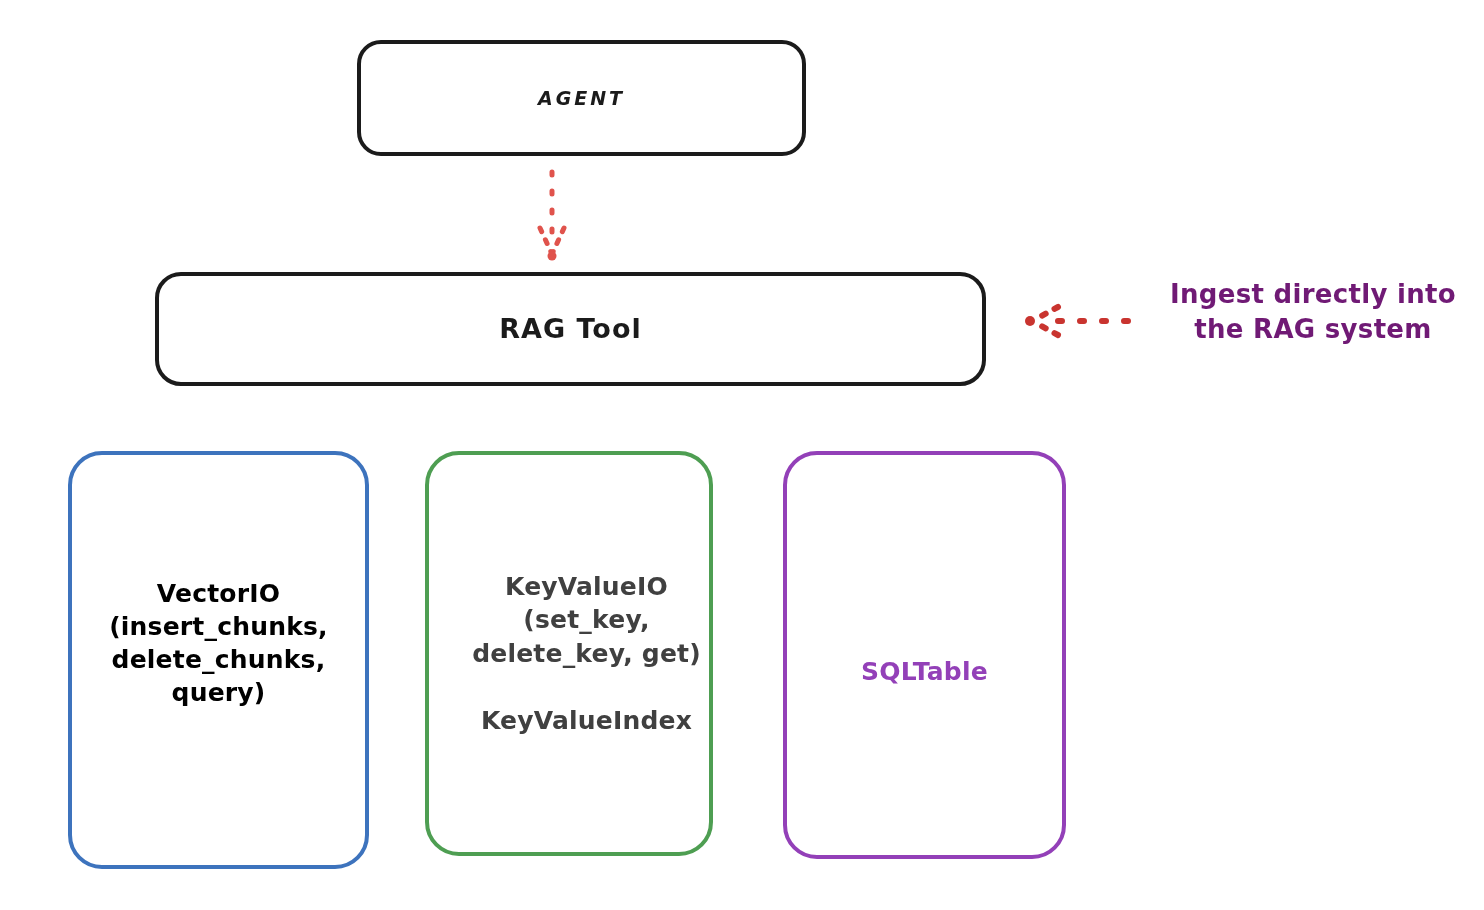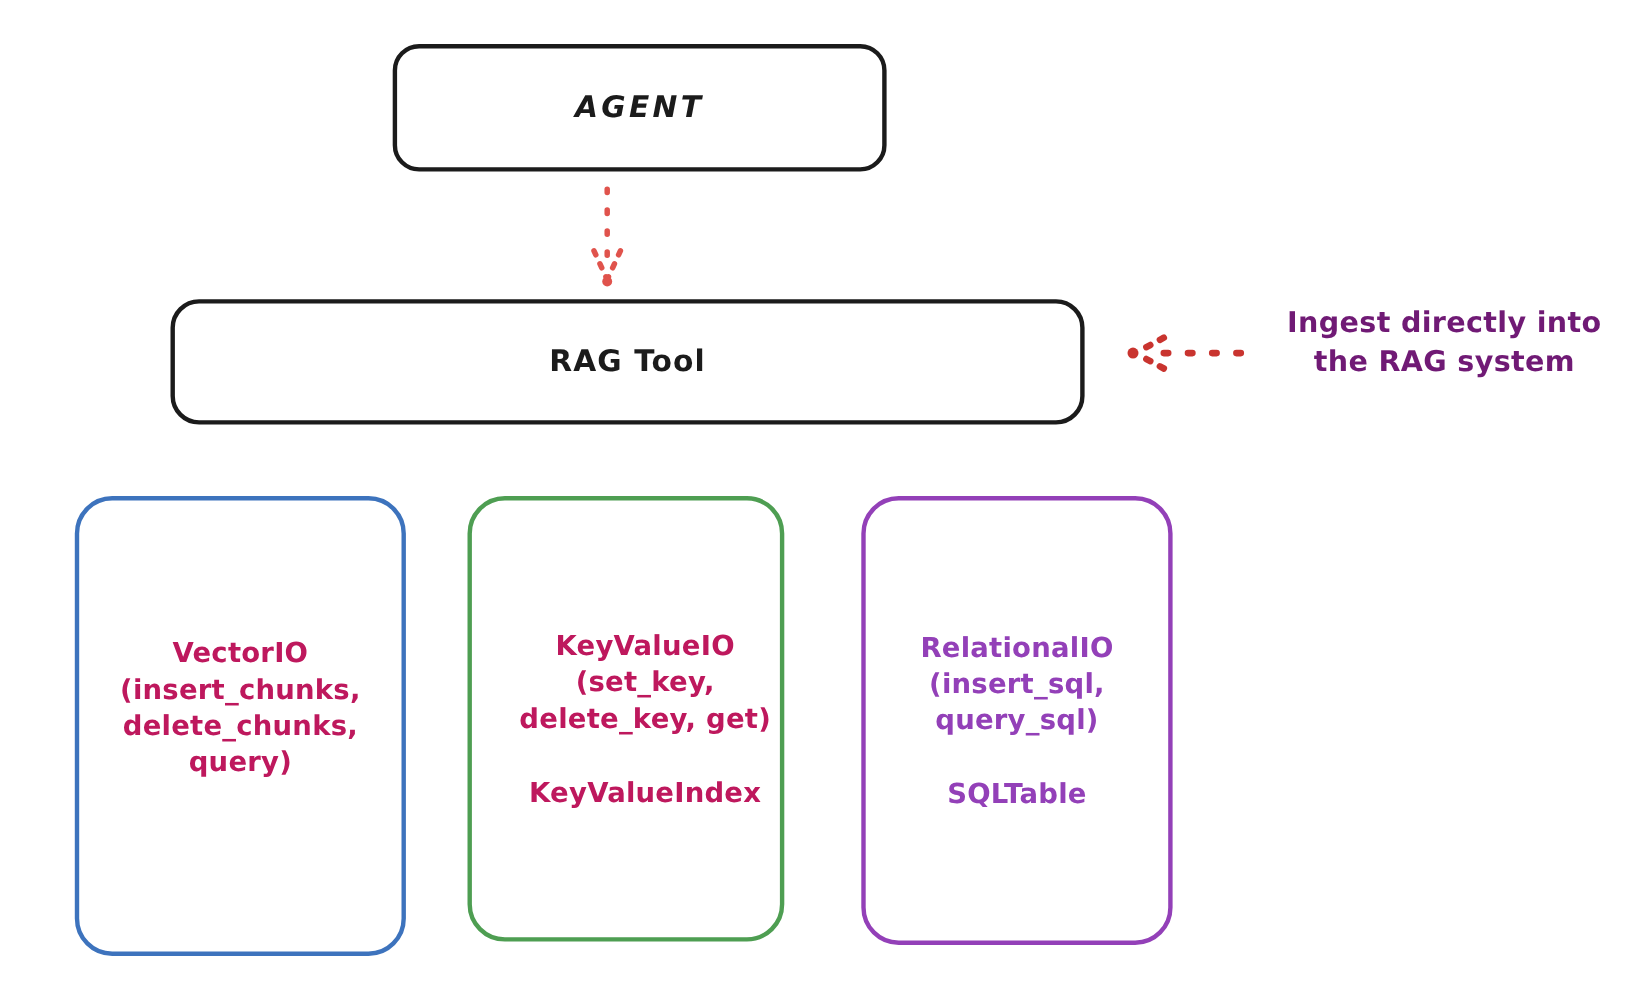--- a/index.html
+++ b/index.html
@@ -48,21 +48,21 @@
   }
 
   #node-agent {
     left: 357px;
     top: 40px;
     width: 449px;
     height: 116px;
     border-radius: 24px;
   }
   #node-agent .node-label {
-    font-size: 27px;
+    font-size: 19px;
     letter-spacing: 3px;
   }
 
   #node-ragtool {
     left: 155px;
     top: 272px;
     width: 831px;
     height: 114px;
     border-radius: 26px;
   }
@@ -87,30 +87,30 @@
     padding: 0 6px;
   }
 
   #node-vectorio {
     left: 68px;
     top: 451px;
     width: 301px;
     height: 418px;
     border-color: #3d73bd;
   }
-  #node-vectorio .node-label { color: #be185d; }
+  #node-vectorio .node-label { color: #000000; }
 
   #node-keyvalueio {
     left: 425px;
     top: 451px;
     width: 288px;
     height: 405px;
     border-color: #4e9e52;
   }
-  #node-keyvalueio .node-label { color: #be185d; margin-left: 35px; }
+  #node-keyvalueio .node-label { color: #404040; margin-left: 35px; }
 
   #node-relationalio {
     left: 783px;
     top: 451px;
     width: 283px;
     height: 408px;
     border-color: #9340b8;
   }
   #node-relationalio .node-label { color: #9340b8; }
 
@@ -177,23 +177,20 @@
       <span class="node-label">KeyValueIO
 (set_key,
 delete_key, get)</span>
       <div class="leaf-gap"></div>
       <span class="node-label">KeyValueIndex</span>
     </div>
   </div>
 
   <div class="node box-leaf" id="node-relationalio">
     <div class="leaf-stack">
-      <span class="node-label">RelationalIO
-(insert_sql,
-query_sql)</span>
       <div class="leaf-gap"></div>
       <span class="node-label">SQLTable</span>
     </div>
   </div>
 
   <svg id="arrow-layer" viewBox="0 0 1484 910">
 
     <g>
       <line x1="552" y1="172" x2="552" y2="243" stroke="#e0534c" stroke-width="5" stroke-linecap="round" stroke-dasharray="3 16"></line>
 

